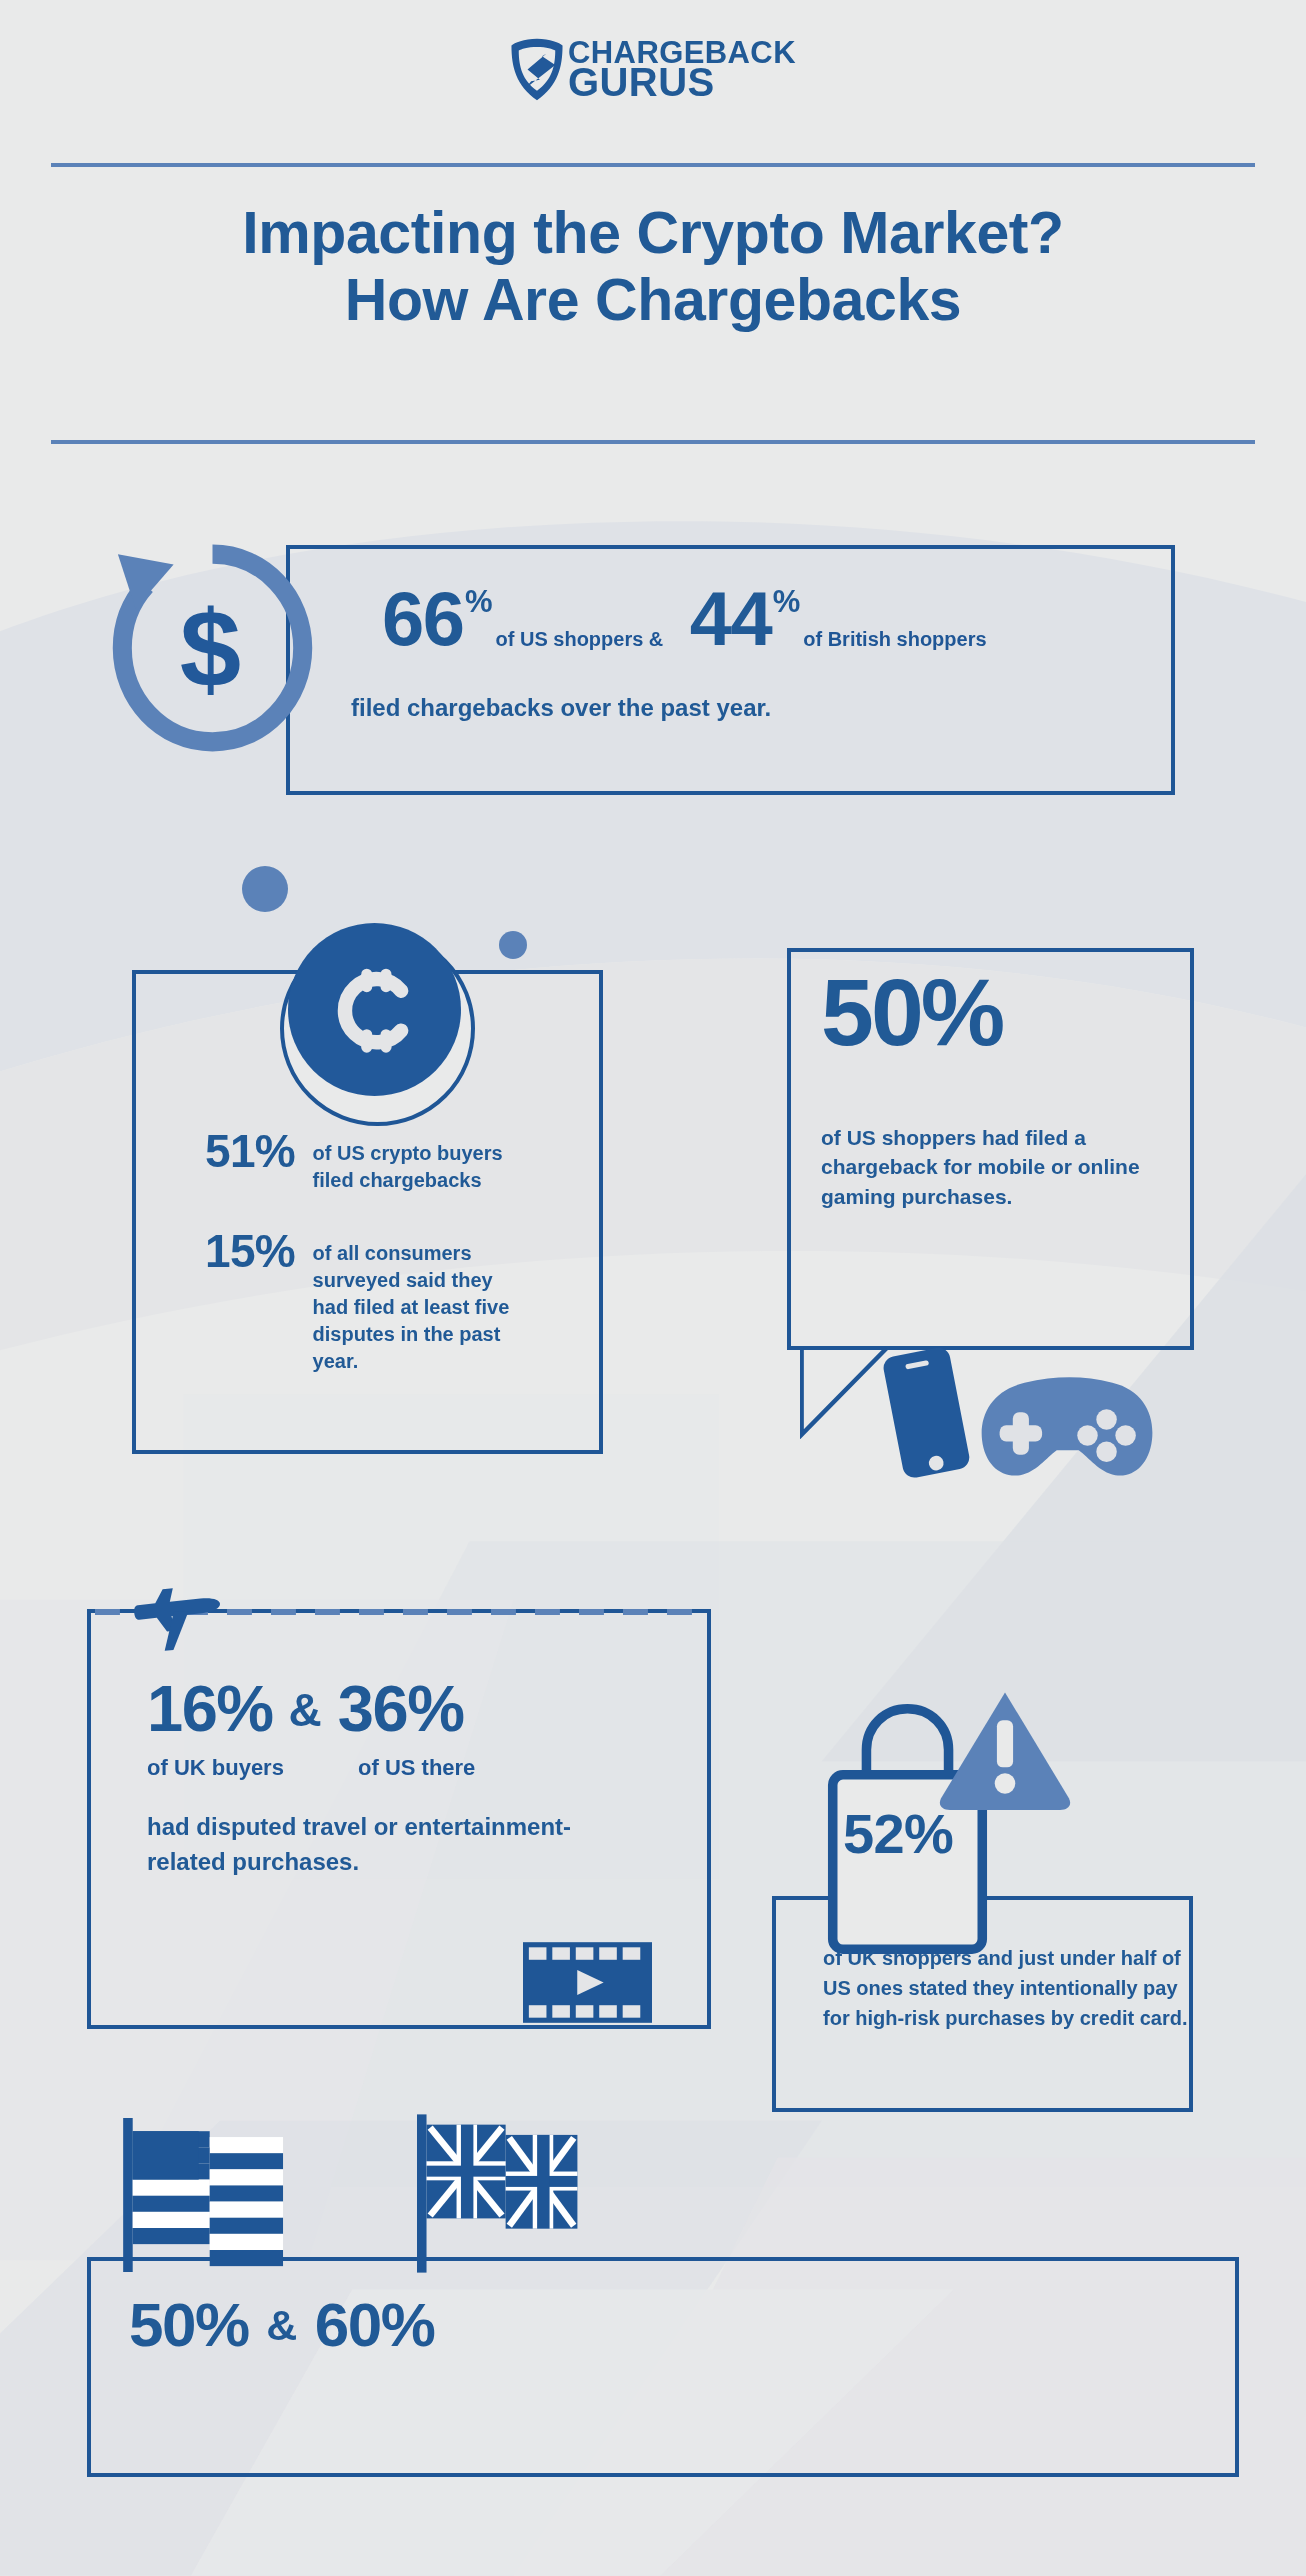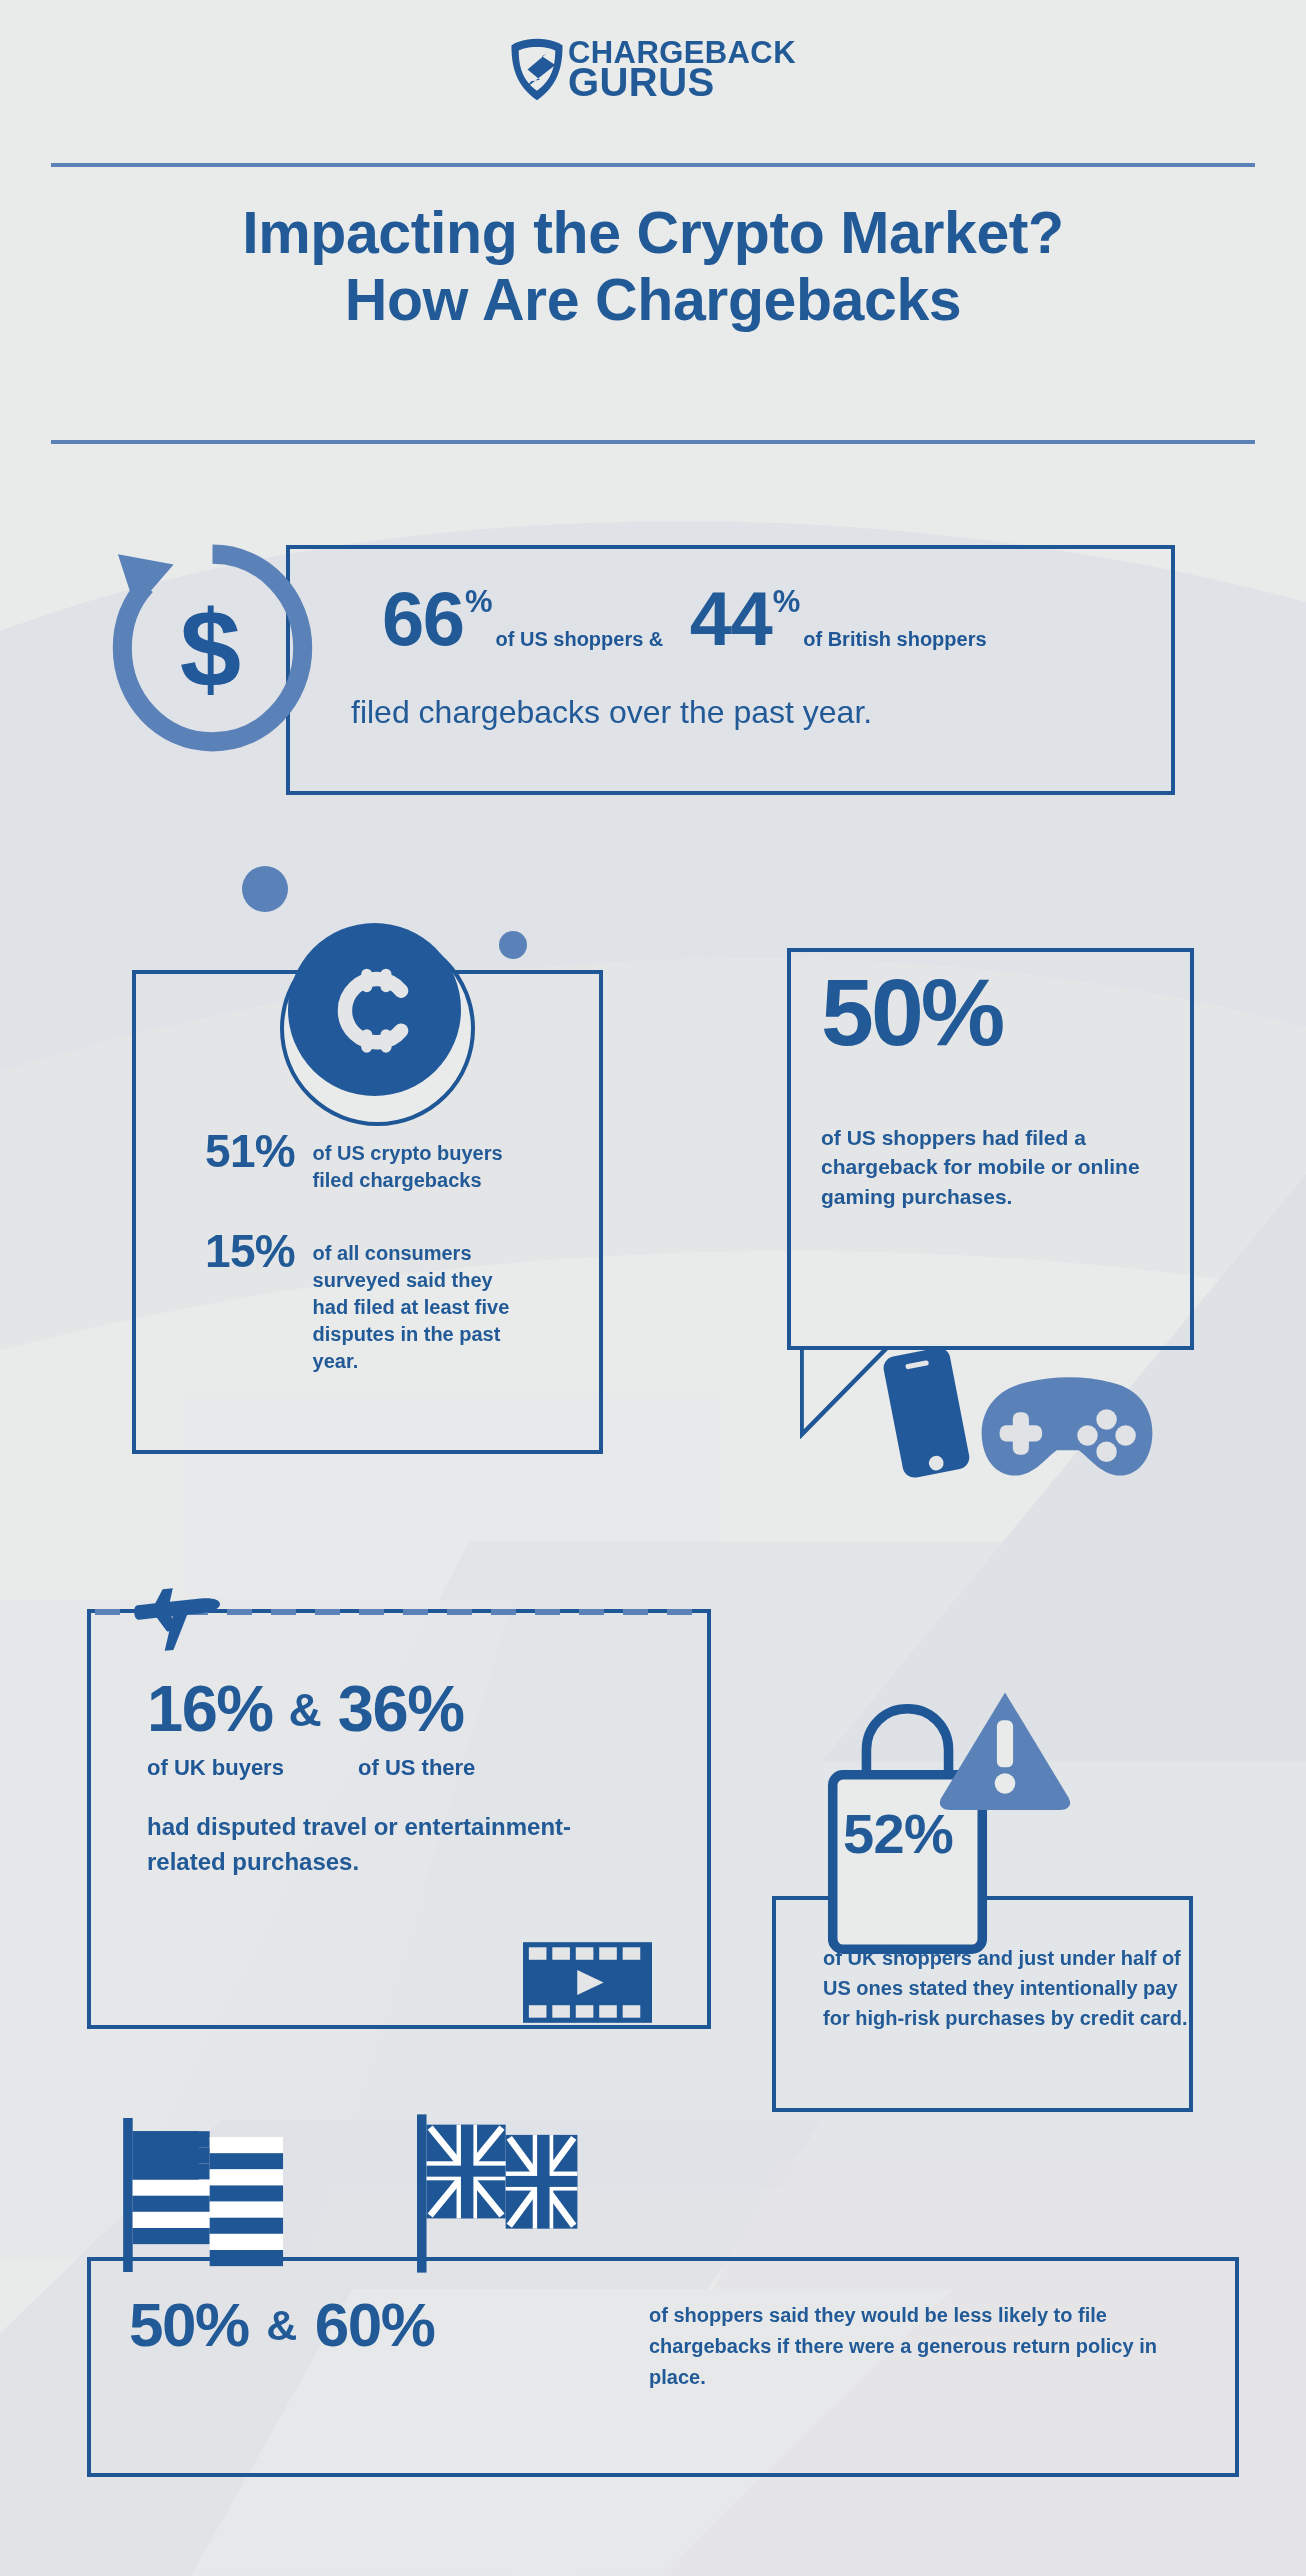--- a/index.html
+++ b/index.html
@@ -44,21 +44,21 @@
 
   
   #b1-box{left:286px;top:545px;width:889px;height:250px;}
   #b1-arrow{position:absolute;left:106px;top:538px;width:213px;height:220px;}
   #b1-dollar{position:absolute;left:170px;top:593px;width:81px;height:114px;}
   #b1-row{position:absolute;left:382px;top:583px;width:778px;display:flex;align-items:flex-end;}
   #b1-row .num{font-size:76px;letter-spacing:-1.5px;}
   #b1-row .pct{font-size:31px;font-weight:bold;color:#215a96;position:relative;top:-35px;left:1.5px;}
   #b1-row .after{font-size:20px;position:relative;top:-4.4px;margin-left:4.4px;white-space:nowrap;}
   #b1-gap{width:26.4px;}
-  #b1-sub{position:absolute;left:351px;top:694px;font-size:32px;color:#215a96;font-weight:normal;}
+  #b1-sub{position:absolute;left:351px;top:694px;font-size:24px;color:#215a96;font-weight:bold;}
 
   
   #b2-box{left:132px;top:970px;width:471px;height:484px;}
   #b2-coin-outline{position:absolute;left:280px;top:931px;width:195px;height:195px;border-radius:50%;border:4.4px solid #1f5696;background:#e9eaea;box-sizing:border-box;}
   #b2-coin{position:absolute;left:288px;top:923px;width:173px;height:173px;border-radius:50%;background:#22599a;display:flex;align-items:center;justify-content:center;}
   #b2-dot-a{position:absolute;left:242px;top:866px;width:46px;height:46px;border-radius:50%;background:#5b82b8;}
   #b2-dot-b{position:absolute;left:499px;top:931px;width:28px;height:28px;border-radius:50%;background:#5b82b8;}
   .b2-stat{position:absolute;display:flex;align-items:flex-start;}
   .b2-stat .num{font-size:46px;width:141px;text-align:right;letter-spacing:-0.7px;}
   .b2-stat .txt{font-size:20px;line-height:1.35;margin-left:17.6px;padding-top:10.3px;max-width:220px;}
@@ -337,16 +337,15 @@
         <rect x="164" y="28" width="17" height="128" fill="#1f5696"></rect>
       </g>
     </svg>
   </span>
 
   <div id="b6-row">
     <span class="big num">50%</span>
     <span id="b6-amp">&amp;</span>
     <span class="big num">60%</span>
   </div>
-  <div class="body-txt" id="b6-txt">of shoppers said they would be less likely to file chargebacks if there were a generous return policy in place.</div>
 
 </div>
 
 
 </body></html>

